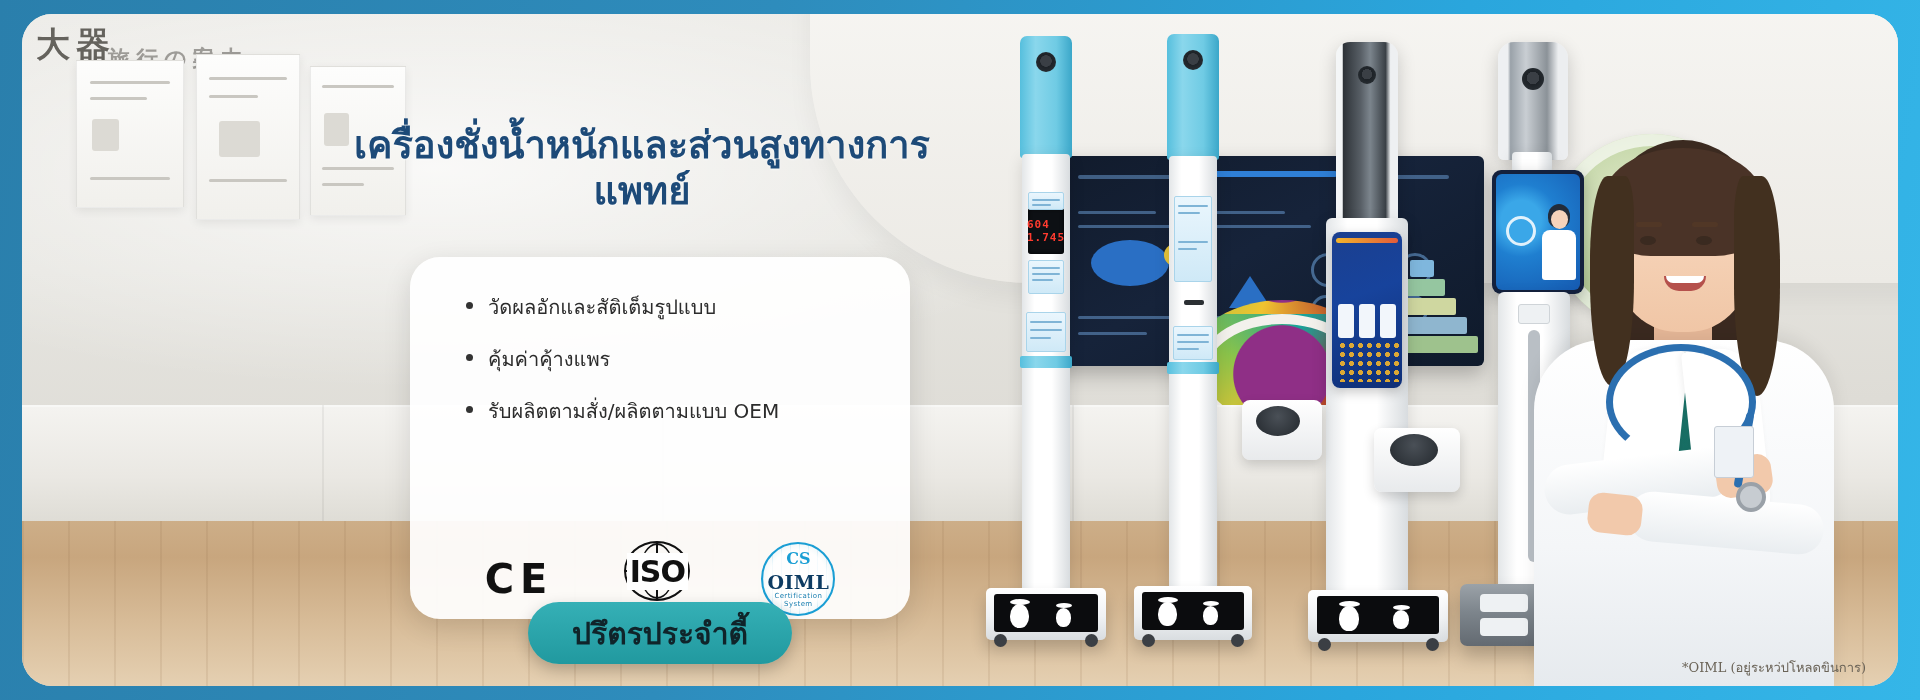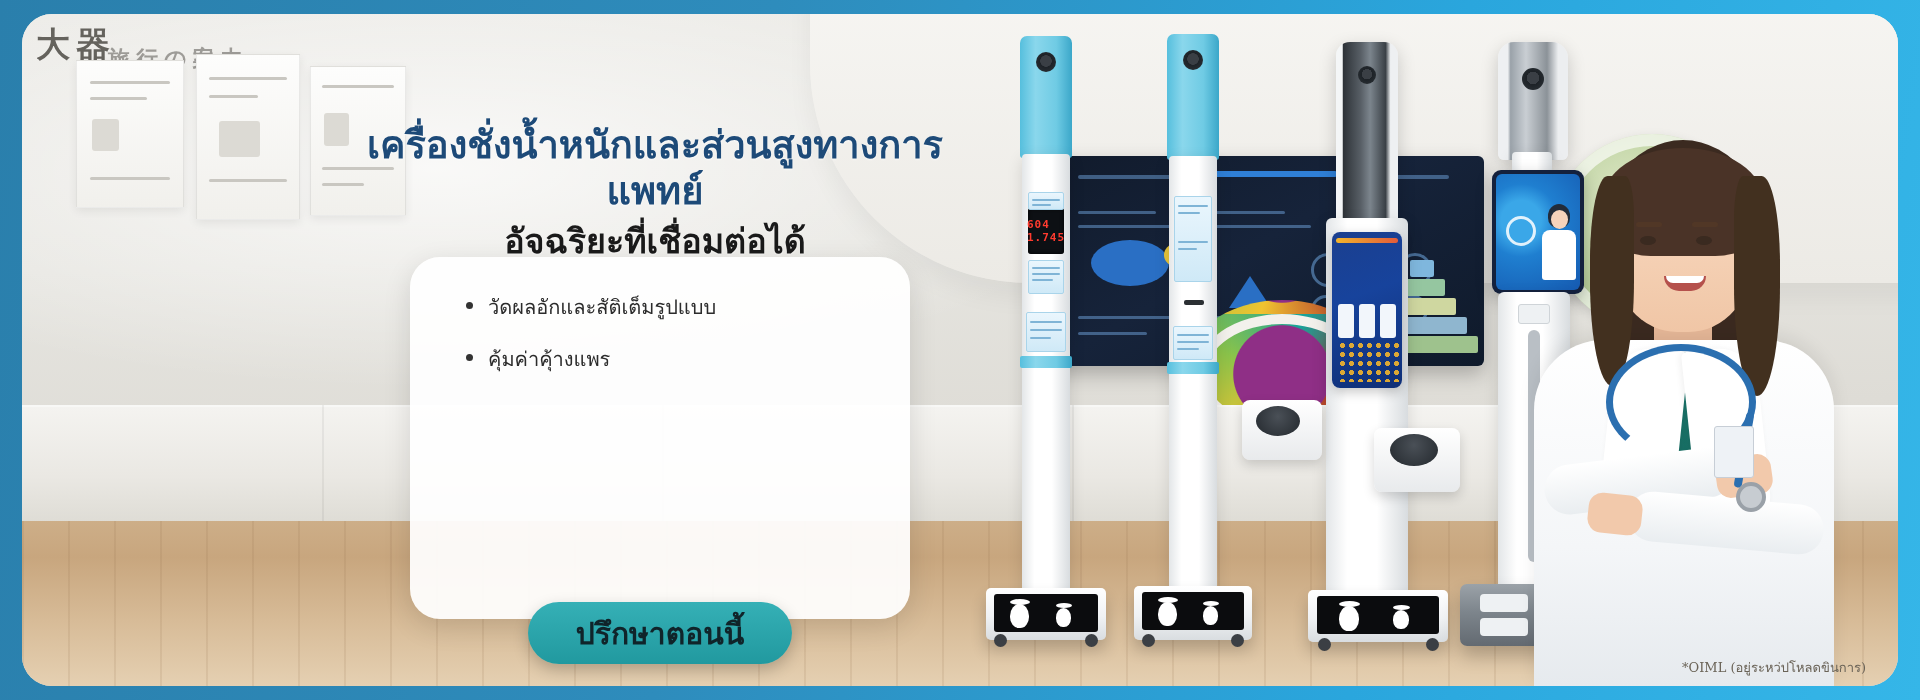--- a/index.html
+++ b/index.html
@@ -211,21 +211,21 @@
   .steth{
     position:absolute; border:7px solid #2b6fb0; border-bottom-color:transparent;
     border-radius:50%;
   }
   .steth-tube{position:absolute;width:8px;background:#2b6fb0;border-radius:6px;}
   .steth-bell{position:absolute;width:30px;height:30px;border-radius:50%;background:#c7ccd1;border:4px solid #9aa1a8;}
   .badge-card{position:absolute;left:236px;top:300px;width:40px;height:52px;background:#eef2f6;border:1px solid #c7ced6;border-radius:3px;}
 
   
   .headline{
-    position:absolute; left:313px; top:108px; width:640px; text-align:center;
+    position:absolute; left:300px; top:108px; width:640px; text-align:center;
     line-height:1.22;
   }
   .headline .l1{
     display:block; font-size:38px; font-weight:700; color:#1d4a78;
     text-shadow:0 1px 2px rgba(255,255,255,.8);
   }
   .headline .l2{
     display:block; font-size:34px; font-weight:700; color:#1a1a1a; margin-top:6px;
     text-shadow:0 1px 2px rgba(255,255,255,.7);
   }
@@ -513,30 +513,49 @@
       <div class="d-hand" style="left:238px;top:330px;width:56px;height:40px;transform:rotate(-8deg);"></div>
       <div class="d-hand" style="left:110px;top:368px;width:54px;height:40px;transform:rotate(6deg);"></div>
       <div class="steth" style="left:128px;top:218px;width:150px;height:116px;"></div>
       <div class="steth-tube" style="left:262px;top:286px;height:76px;transform:rotate(10deg);"></div>
       <div class="steth-bell" style="left:258px;top:356px;"></div>
       <div class="badge-card"></div>
     </div>
 
     <div class="headline">
       <span class="l1">เครื่องชั่งน้ำหนักและส่วนสูงทางการแพทย์</span>
-      <span class="l2">อัจฉริยะที่เชื่อมต่อได้</span>
     </div>
 
     <div class="card">
       <ul class="bullets">
         <li>วัดผลอักและสัติเต็มรูปแบบ</li>
         <li>คุ้มค่าคุ้างแพร</li>
+        <li>รับผลิตตามสั่ง/ผลิตตามแบบ OEM</li>
       </ul>
 
 
-    </div>
-
-    <button class="cta">ปรึกษาตอนนี้</button>
+      <div class="certs">
+        <div class="cert">
+          <div class="ce">CE</div>
+        </div>
+        <div class="cert">
+          <div class="iso-wrap">
+            <div class="iso-globe"></div>
+            <div class="iso-txt">ISO</div>
+          </div>
+          <div class="iso-sub">ISO13485</div>
+        </div>
+        <div class="cert">
+          <div class="oiml">
+            <div class="cs">CS</div>
+            <div class="main">OIML</div>
+            <div class="ring">Certification System</div>
+          </div>
+        </div>
+      </div>
+    </div>
+
+    <button class="cta">ปรึตรประจำตี้</button>
 
     <div class="footnote">*OIML (อยู่ระหว่ปโหลดขินการ)</div>
 
   </div>
 </div>
 
 </body></html>

